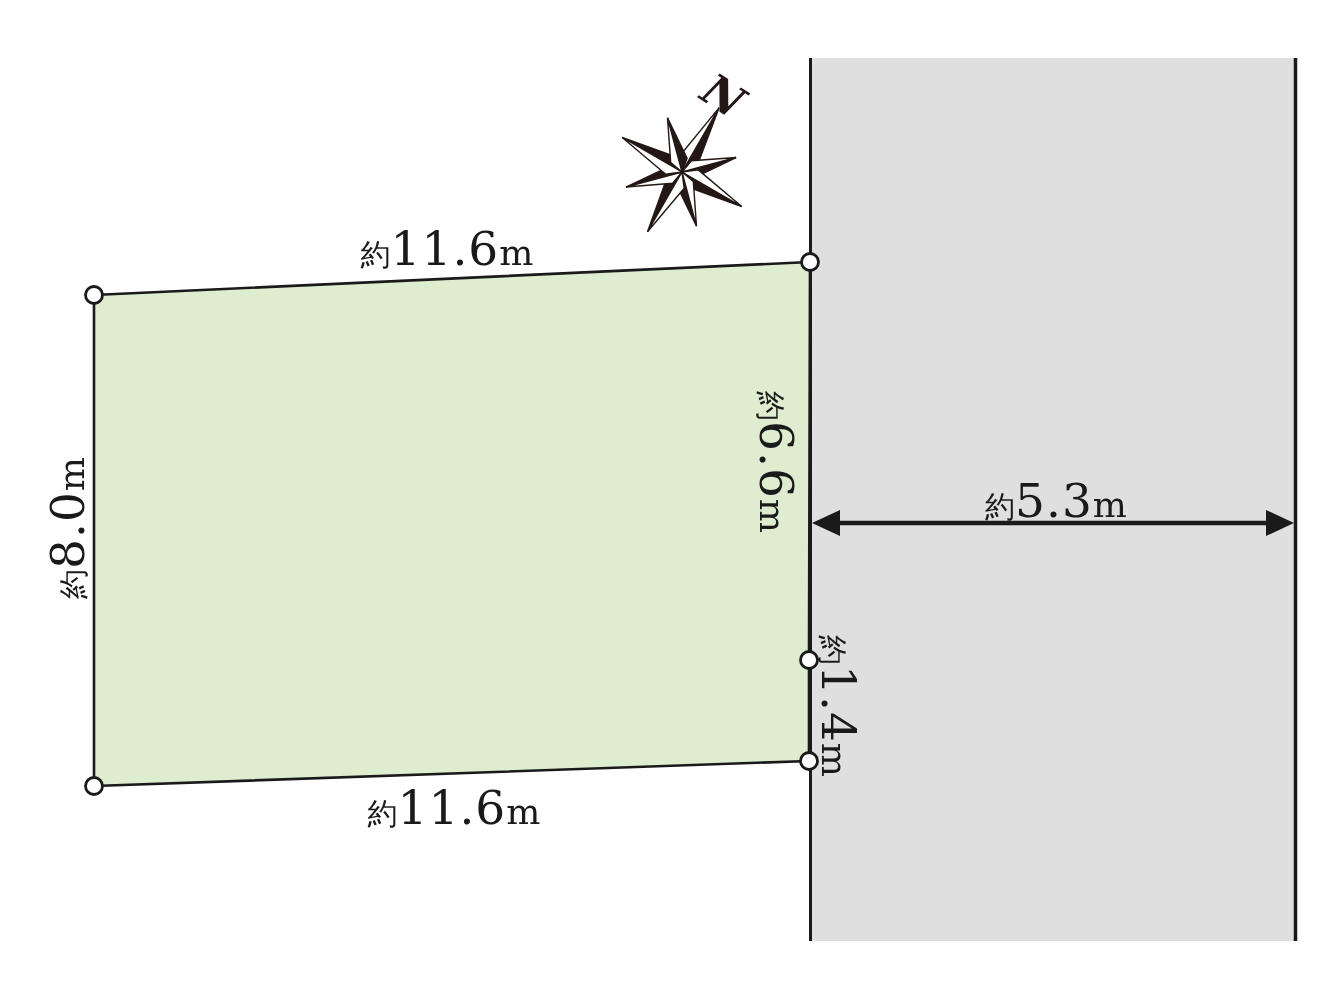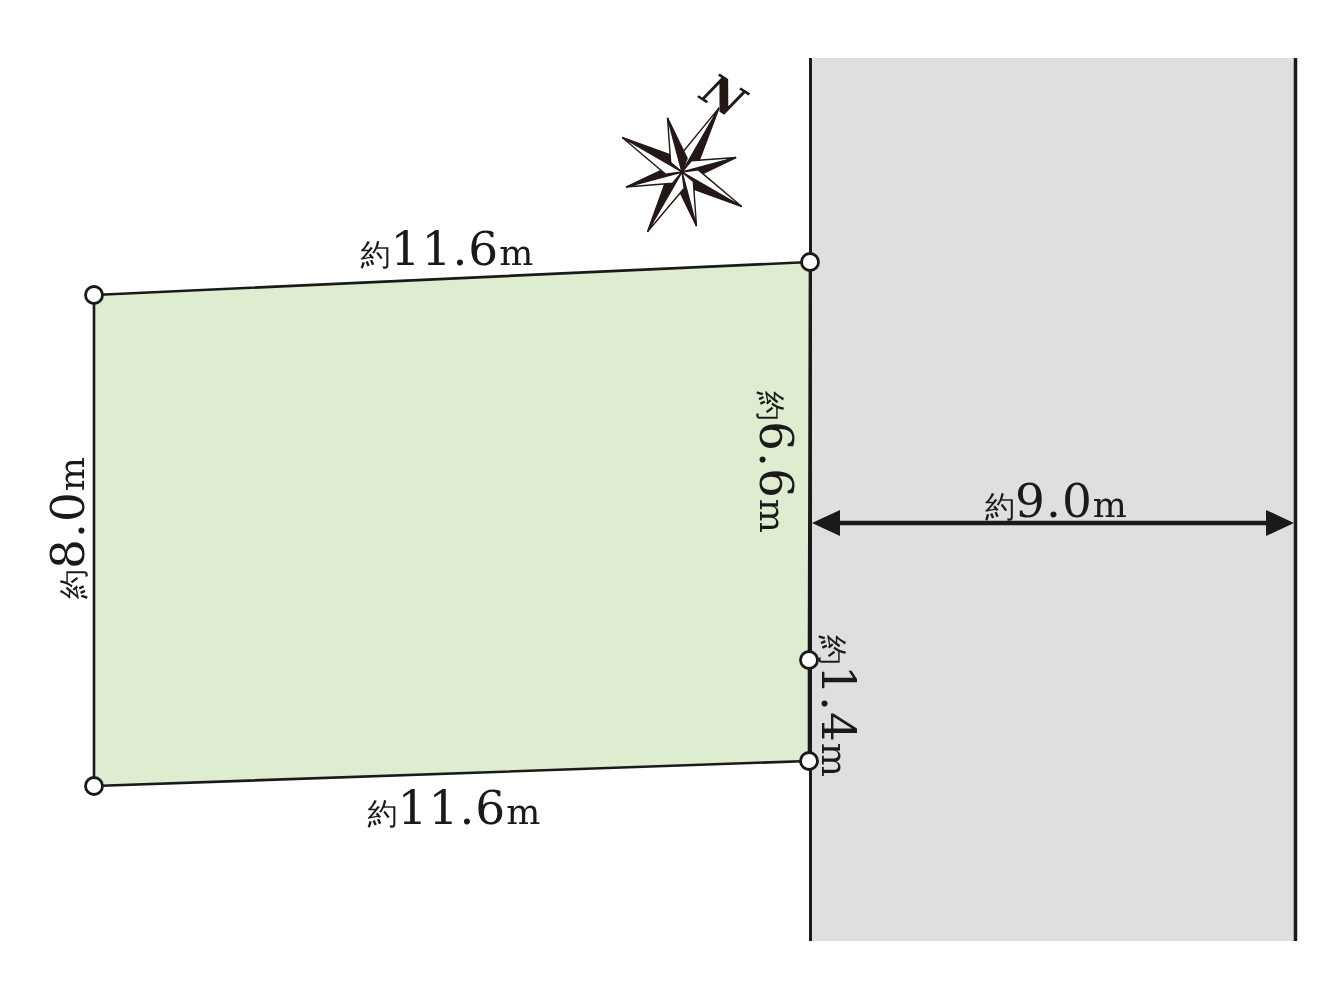--- a/index.html
+++ b/index.html
@@ -130,18 +130,18 @@
 
   <div class="dim-label rot-cw pos-right-upper">
     <span class="p">約</span><span class="v">6.6</span><span class="u">m</span>
   </div>
 
   <div class="dim-label rot-cw pos-right-lower">
     <span class="p">約</span><span class="v">1.4</span><span class="u">m</span>
   </div>
 
   <div class="dim-label pos-road">
-    <span class="p">約</span><span class="v">9.0</span><span class="u">m</span>
+    <span class="p">約</span><span class="v">5.3</span><span class="u">m</span>
   </div>
 
   <div class="north-label pos-north">N</div>
 
 </div>
 
 </body></html>

